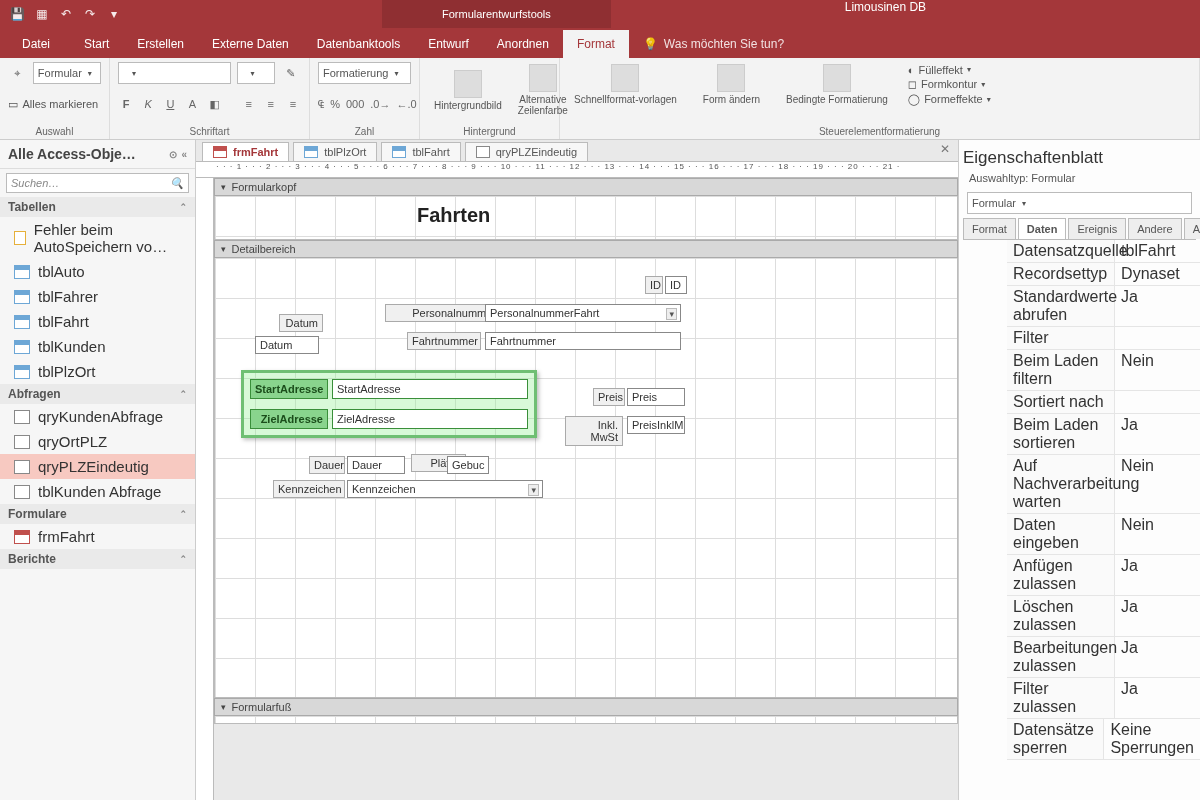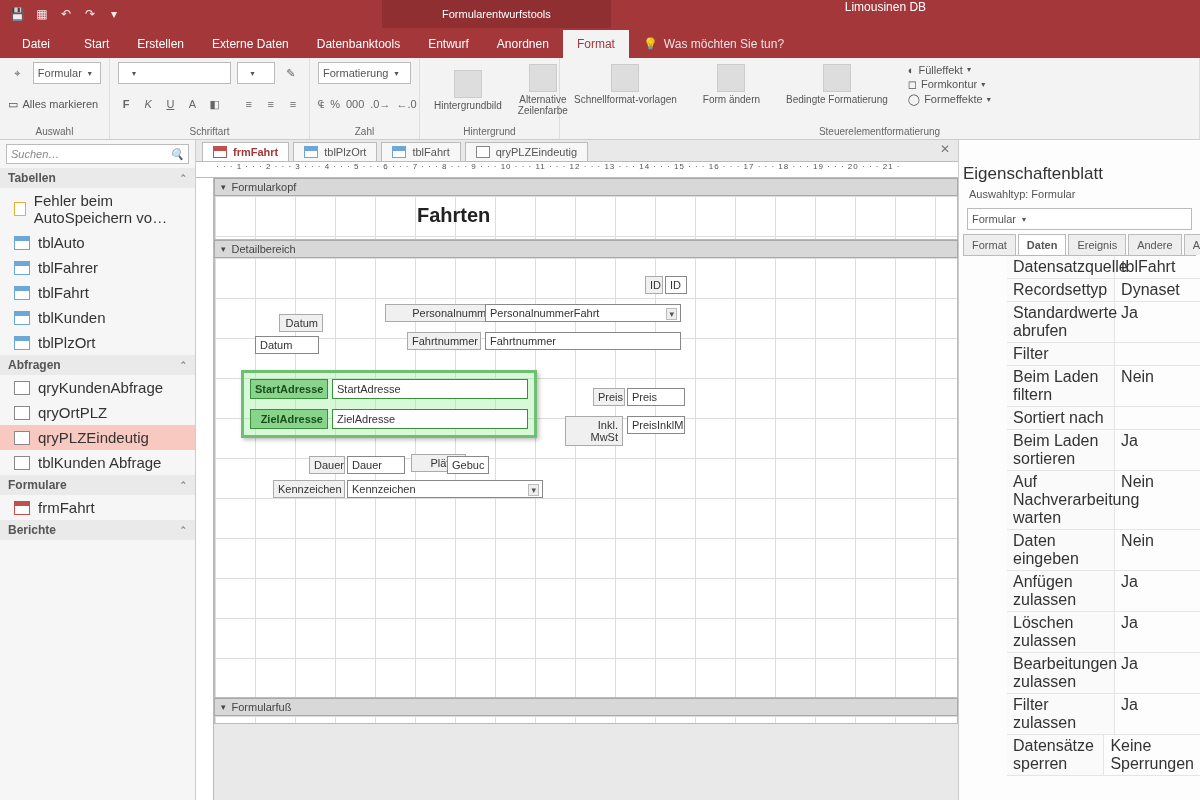--- a/index.html
+++ b/index.html
@@ -81,21 +81,21 @@
   .ctl-label { position:absolute; border:1px solid #aaa; background:#f0f0f0; font-size:11px; color:#333; padding:2px 4px; text-align:right; overflow:hidden; }
   .ctl-box   { position:absolute; border:1px solid #888; background:#fff; font-size:11px; color:#333; padding:2px 4px; overflow:hidden; }
   .combo::after { content:"▾"; position:absolute; right:3px; top:3px; font-size:9px; color:#555; background:#eee; border:1px solid #bbb; padding:0 2px; }
 
   .selgroup { position:absolute; border:3px solid #6fbf73; background:rgba(144,238,144,.35); box-shadow:2px 2px 4px rgba(0,0,0,.25); }
   .sel-label { position:absolute; background:#89d48d; border:1px solid #3a8f3a; font-size:11px; font-weight:600; color:#1b4d1b; padding:3px 4px; text-align:right; overflow:hidden; }
   .sel-box   { position:absolute; background:#fff; border:1px solid #3a8f3a; font-size:11px; color:#333; padding:3px 4px; overflow:hidden; }
 
   
   .propsheet { width:242px; background:#fdfdfd; border-left:1px solid #ccc; display:flex; flex-direction:column; }
-  .pshead { padding:8px 4px 2px;margin-top:16px; }
+  .pshead { padding:8px 4px 2px; }
   .pshead h2 { font-size:17px; font-weight:400; color:#333; }
   .pssub { font-size:11px; color:#555; padding:2px 10px 6px; }
   .psobj { margin:2px 8px 4px; }
   .pstabs { display:flex; border-bottom:1px solid #bbb; margin:0 4px; }
   .pstab { padding:4px 8px; font-size:11px; border:1px solid #bbb; border-bottom:none; background:#eee; margin-right:2px; color:#555; }
   .pstab.active { background:#fff; font-weight:600; }
   .proplist { flex:1; overflow:auto; font-size:16px;padding-left:48px; }
   .proprow { display:flex; border-bottom:1px solid #e5e5e5; }
   .proprow .k { width:56%; padding:2px 6px; color:#333; border-right:1px solid #e5e5e5; background:#fafafa; }
   .proprow .v { flex:1; padding:2px 6px; color:#333; }
@@ -243,20 +243,27 @@
           </div>
       </div>
     </div>
     <div class="caption">Steuerelementformatierung</div>
   </div>
 </div>
 
 <div class="workarea">
 
   <div class="navpane">
+    <div class="navhead">
+      <span>Alle Access-Obje…</span>
+      <span class="chev">
+          <span>⊙</span>
+          <span>«</span>
+        </span>
+    </div>
     <div class="search">
       <span>Suchen…</span>
       <span>🔍</span>
     </div>
 
     <div class="catbar">
         <span>Tabellen</span>
         <span class="up">⌃</span>
       </div>
     <div class="navitem">

